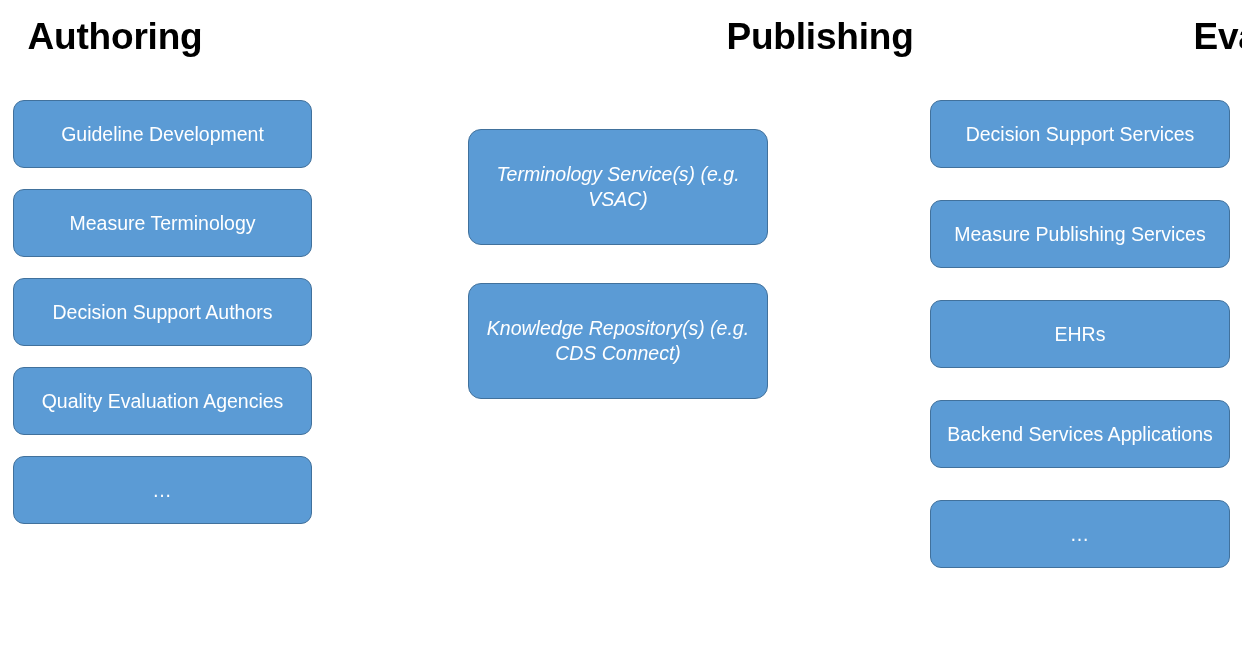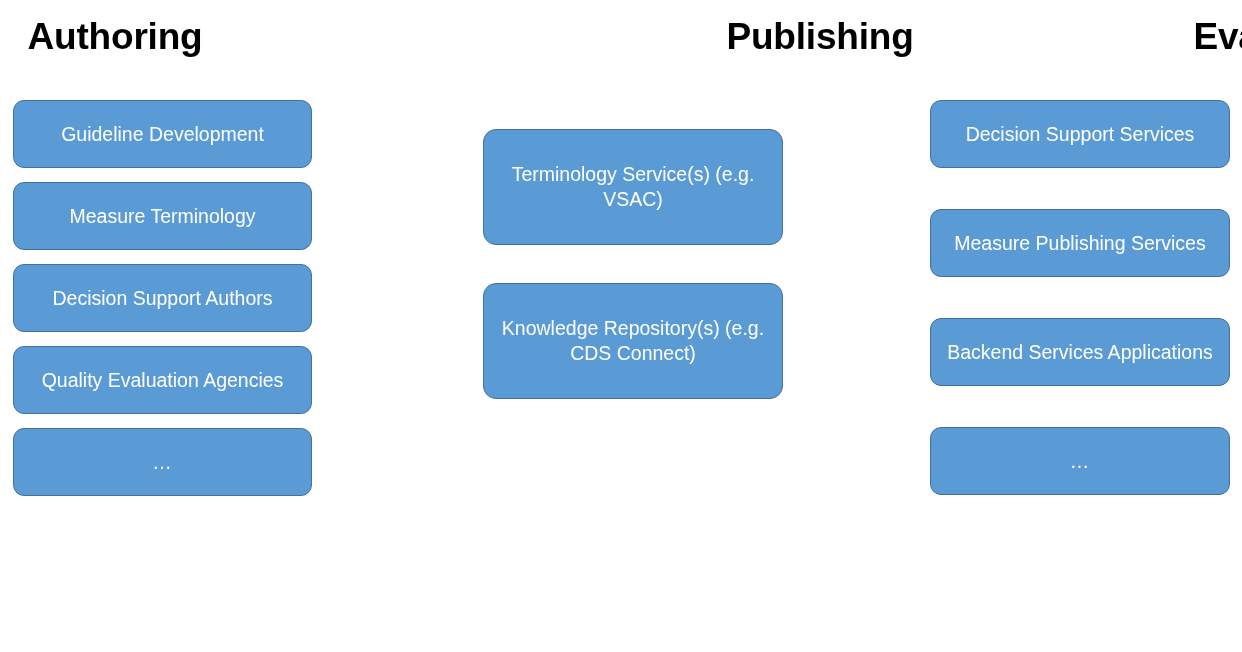--- a/index.html
+++ b/index.html
@@ -46,21 +46,21 @@
   }
   .column.authoring  .col-heading { left: -108px; }
   .column.publishing .col-heading { left: 200px; }
   .column.evaluation .col-heading { left: 255px; }
 
   
   .box-stack {
     position: absolute;
   }
   .column.authoring  .box-stack { left: 13px;  top: 100px; width: 299px; }
-  .column.publishing .box-stack { left: 63px;  top: 129px; width: 300px; }
+  .column.publishing .box-stack { left: 48px;  top: 129px; width: 300px; font-style: italic; }
   .column.evaluation .box-stack { left: 110px; top: 100px; width: 300px; }
 
   .node-box {
     box-sizing: border-box;
     background: #5B9BD5;
     border: 1px solid #41719C;
     border-radius: 11px;
     color: #FFFFFF;
     display: flex;
     align-items: center;
@@ -71,23 +71,23 @@
     line-height: 1.26;
     padding: 4px 10px;
     box-shadow: 0 0 0 0 rgba(0,0,0,0);
   }
   .node-box .label {
     display: block;
     width: 100%;
   }
 
   
-  .column.authoring  .node-box { height: 68px; margin-bottom: 14px; }
+  .column.authoring  .node-box { height: 68px; margin-bottom: 21px; }
   .column.publishing .node-box { height: 116px; margin-bottom: 38px; border-radius: 13px; }
-  .column.evaluation .node-box { height: 68px; margin-bottom: 41px; }
+  .column.evaluation .node-box { height: 68px; margin-bottom: 32px; }
 
   .column.authoring  .node-box:last-child,
   .column.publishing .node-box:last-child,
   .column.evaluation .node-box:last-child { margin-bottom: 0; }
 
   .ellipsis-label { letter-spacing: 1px; }
 </style>
 </head>
 <body>
 
@@ -129,20 +129,23 @@
   <div class="column evaluation">
     <div class="col-heading">Evaluation</div>
     <div class="box-stack">
       <div class="node-box">
         <span class="label">Decision Support Services</span>
       </div>
       <div class="node-box">
         <span class="label">Measure Publishing Services</span>
       </div>
       <div class="node-box">
+        <span class="label">EHRs</span>
+      </div>
+      <div class="node-box">
         <span class="label">Backend Services Applications</span>
       </div>
       <div class="node-box">
         <span class="label ellipsis-label">…</span>
       </div>
     </div>
   </div>
 
 </div>
 

